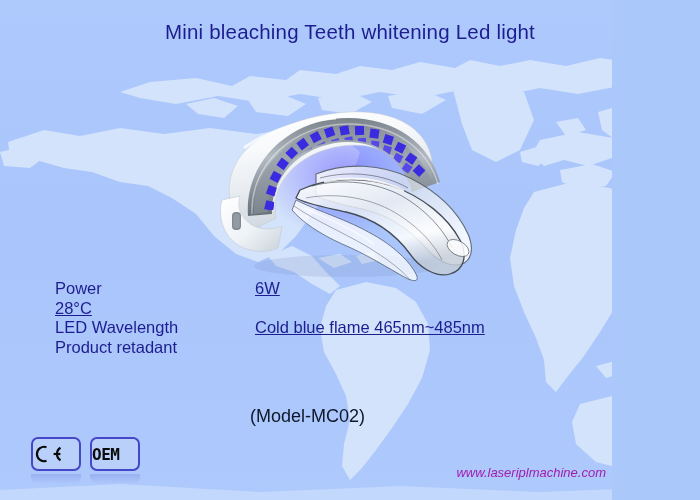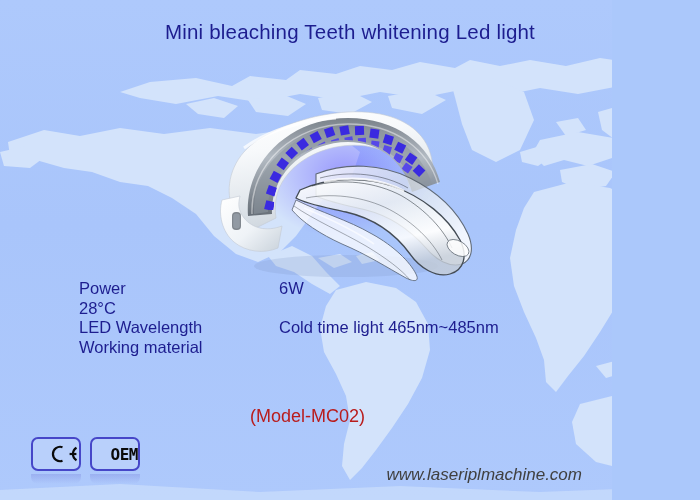--- a/index.html
+++ b/index.html
@@ -23,53 +23,53 @@
   }
 
   
   #product{position:absolute;left:196px;top:82px;width:300px;height:200px;}
 
   
   #specs{
     position:absolute;left:55px;top:279px;
     font-size:16.5px;color:#1d1d8f;line-height:19.6px;
   }
-  .spec-row{display:flex;white-space:nowrap;margin-left:24px;}
+  .spec-row{display:flex;white-space:nowrap;}
   .spec-label{width:200px;flex:0 0 200px;}
-  .spec-value{flex:0 0 auto;}
+  .spec-value{flex:0 0 auto;text-decoration:underline;}
 
   
   #model{
     position:absolute;left:250px;top:406px;
-    font-size:18px;color:#b91c1c;white-space:nowrap;
+    font-size:18px;color:#0f172a;white-space:nowrap;
   }
 
   
   #badges{position:absolute;left:31px;top:437px;display:flex;gap:9px;}
   .badge{
     width:50px;height:34px;border:2px solid #4646c8;border-radius:7px;
-    background:#b9d0fb;display:flex;align-items:center;justify-content:flex-end;
+    background:#b9d0fb;display:flex;align-items:center;justify-content:flex-start;
     box-sizing:border-box;
   }
   .badge-reflection{
     position:absolute;left:31px;top:474px;display:flex;gap:9px;
   }
   .badge-refl{
     width:50px;height:10px;border-radius:0 0 7px 7px;
     background:linear-gradient(to bottom,rgba(90,90,200,.22),rgba(90,90,200,0));
   }
   .oem-text{
     font-family:"DejaVu Sans Mono", monospace;
     font-size:16px;font-weight:bold;color:#0a0a0a;letter-spacing:-.5px;
   }
 
   
   #url{
-    position:absolute;right:30px;top:465px;
-    font-size:17px;font-style:italic;color:#404040;white-space:nowrap;
+    position:absolute;right:6px;top:465px;
+    font-size:13px;font-style:italic;color:#a21caf;white-space:nowrap;
   }
 </style>
 </head>
 <body>
 
 <div id="page">
 
   <svg id="map-bg" viewBox="0 0 700 500" preserveAspectRatio="none" aria-hidden="true">
     <defs>
       <linearGradient id="oceanGrad" x1="0" y1="0" x2="0" y2="1">
@@ -277,24 +277,24 @@
   <div id="specs">
     <div class="spec-row">
       <span class="spec-label">Power</span>
       <span class="spec-value">6W</span>
     </div>
     <div class="spec-row">
       <span class="spec-value">28°C</span>
     </div>
     <div class="spec-row">
       <span class="spec-label">LED Wavelength</span>
-      <span class="spec-value">Cold time light 465nm~485nm</span>
+      <span class="spec-value">Cold blue flame 465nm~485nm</span>
     </div>
     <div class="spec-row">
-      <span class="spec-label">Working material</span>
+      <span class="spec-label">Product retadant</span>
     </div>
   </div>
 
   <div id="model">(Model-MC02)</div>
 
   <div class="badge-reflection">
     <div class="badge-refl"></div>
     <div class="badge-refl"></div>
   </div>
 

